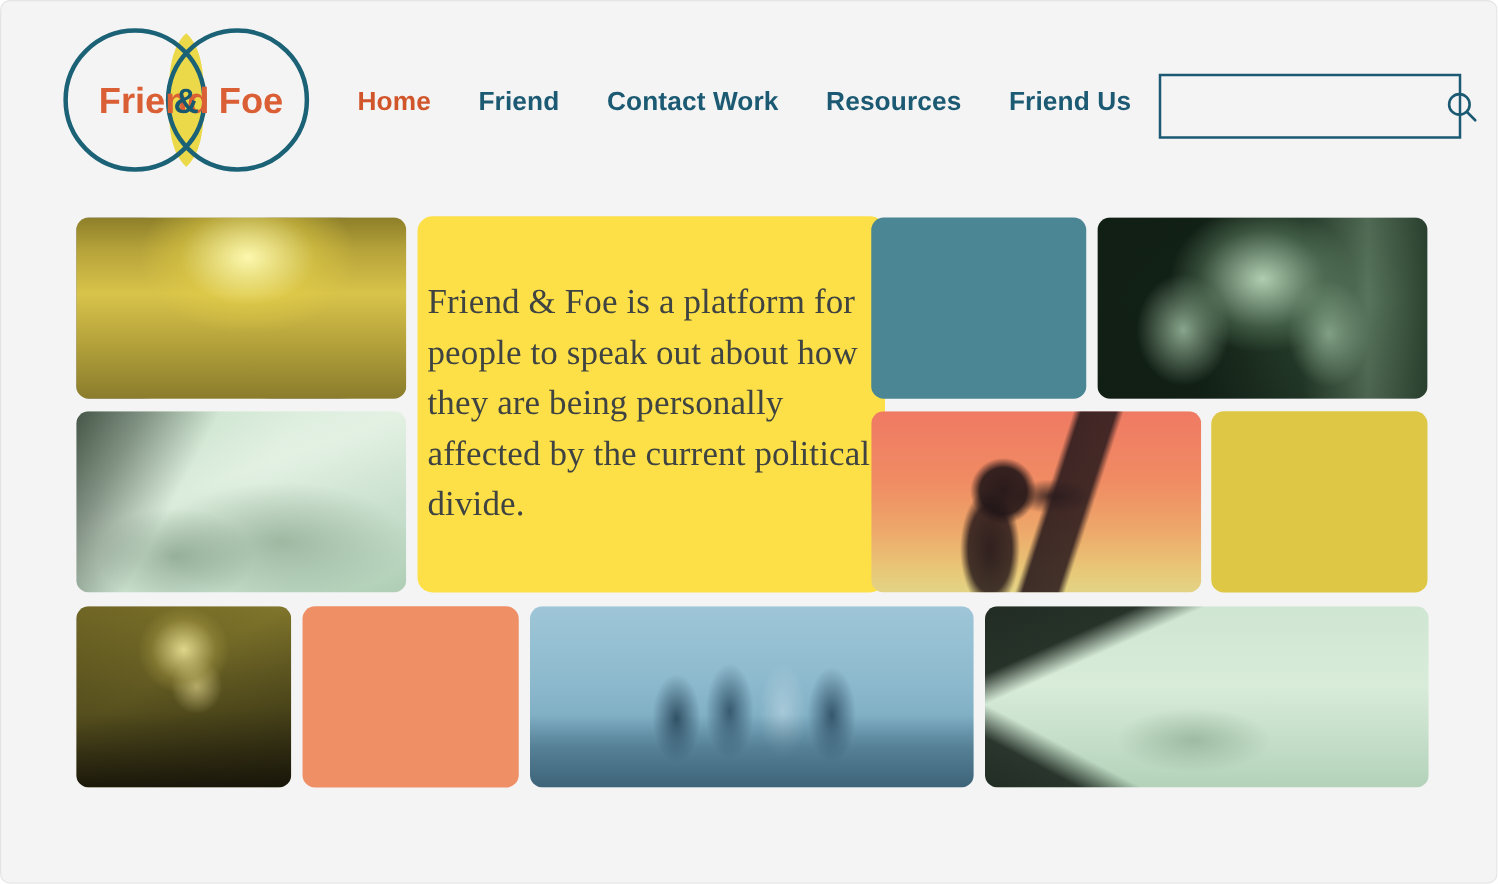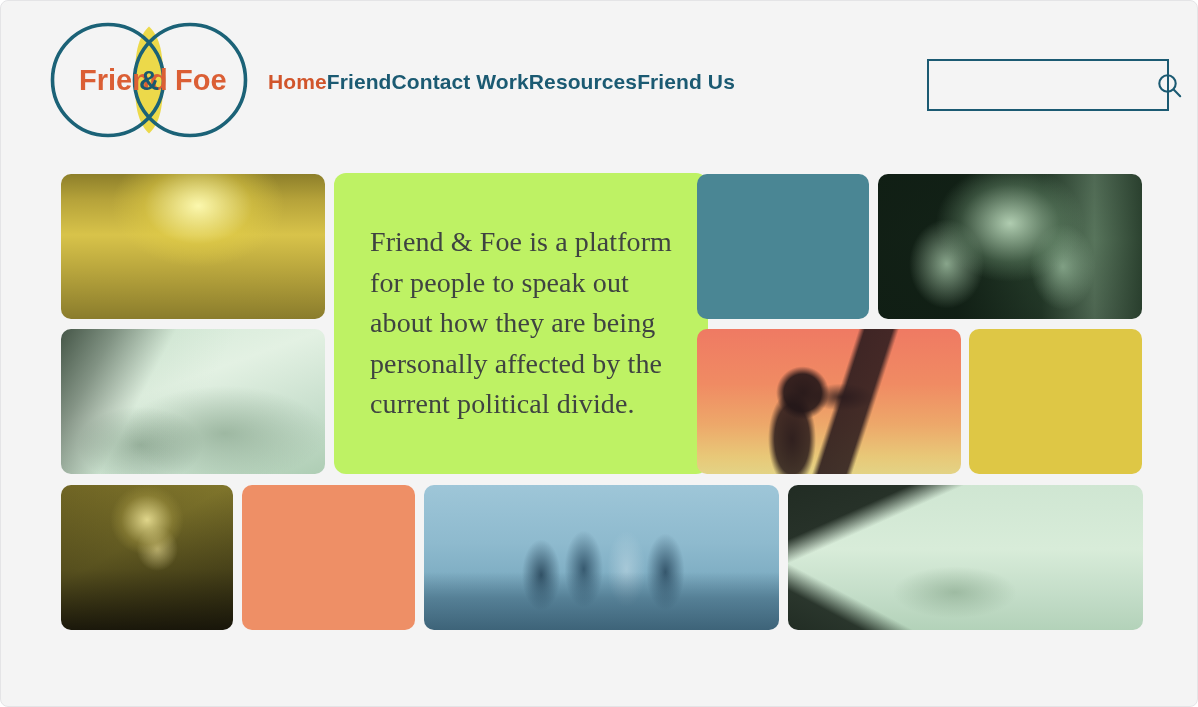--- a/index.html
+++ b/index.html
@@ -36,24 +36,25 @@
     position: absolute;
     left: 34px;
     top: 16px;
     width: 228px;
     height: 126px;
   }
   #logo svg { display: block; }
 
   #main-nav {
     position: absolute;
-    left: 267px;
+    left: 285px;
     top: 70px;
     display: flex;
     align-items: flex-start;
+    gap: 38px;
   }
   .nav-link {
     font-family: "Liberation Sans", sans-serif;
     font-size: 21px;
     font-weight: 600;
     letter-spacing: 0.1px;
     color: #1b5a72;
     text-decoration: none;
     white-space: nowrap;
     cursor: pointer;
@@ -108,25 +109,25 @@
   #tile-beach   { left: 60px;  top: 173px; width: 264px; height: 145px; }
   #tile-hands   { left: 60px;  top: 328px; width: 264px; height: 145px; }
 
   
   #intro-panel {
     position: absolute;
     left: 333px;
     top: 172px;
     width: 374px;
     height: 301px;
-    background: #bef264;
+    background: #fde047;
     border-radius: 12px;
     display: flex;
     align-items: center;
-    padding: 0 36px;
+    padding: 0 8px;
   }
   #intro-text {
     font-family: "Liberation Serif", serif;
     font-size: 28px;
     line-height: 40.5px;
     color: #3f4341;
     letter-spacing: 0.1px;
   }
 
   

